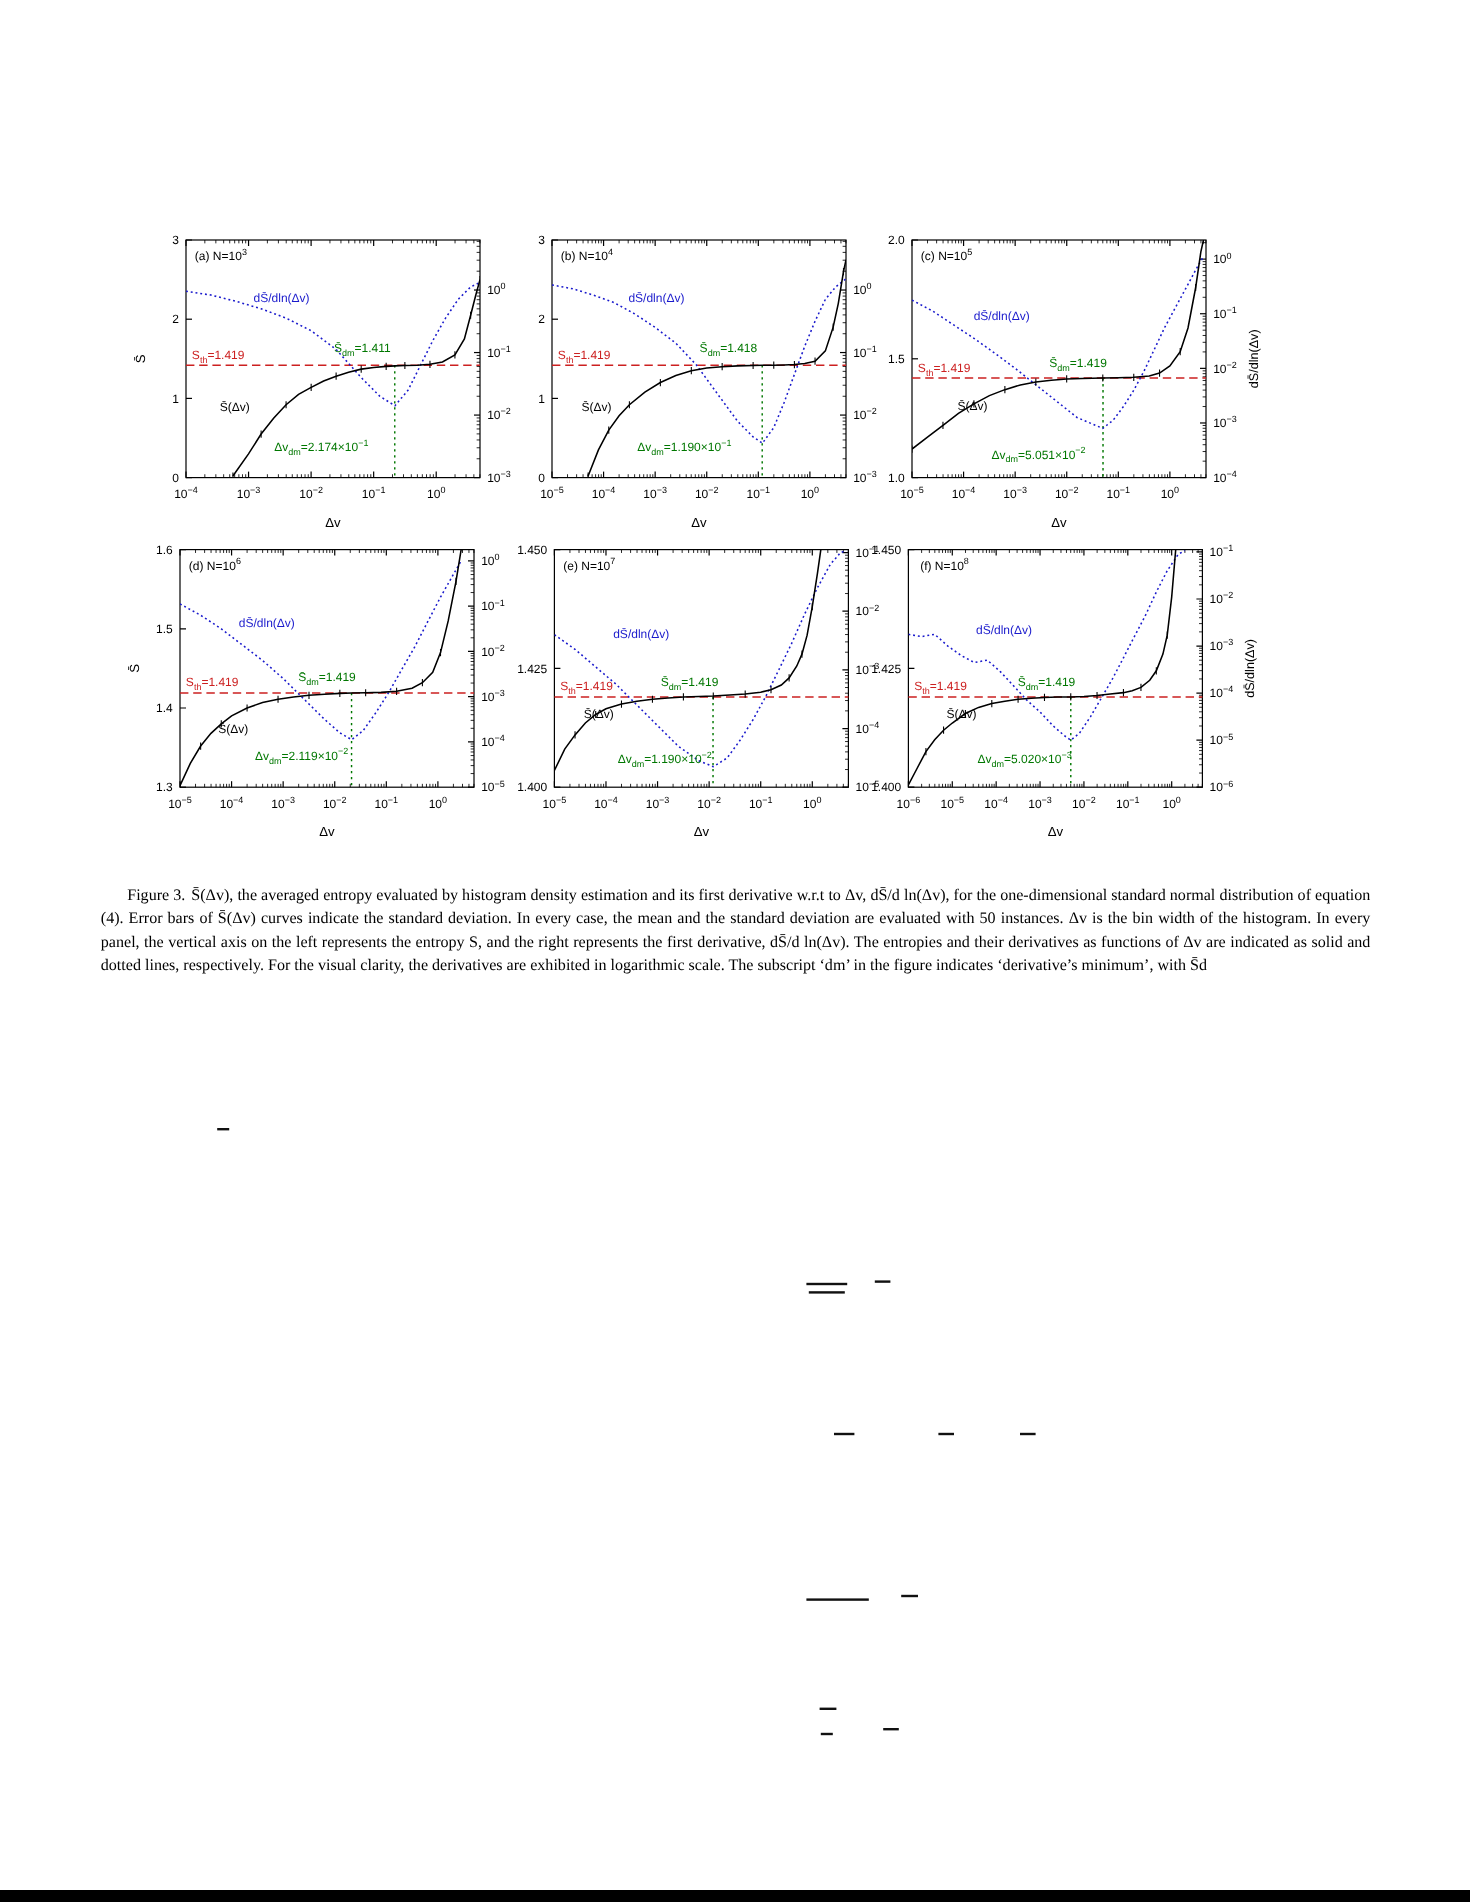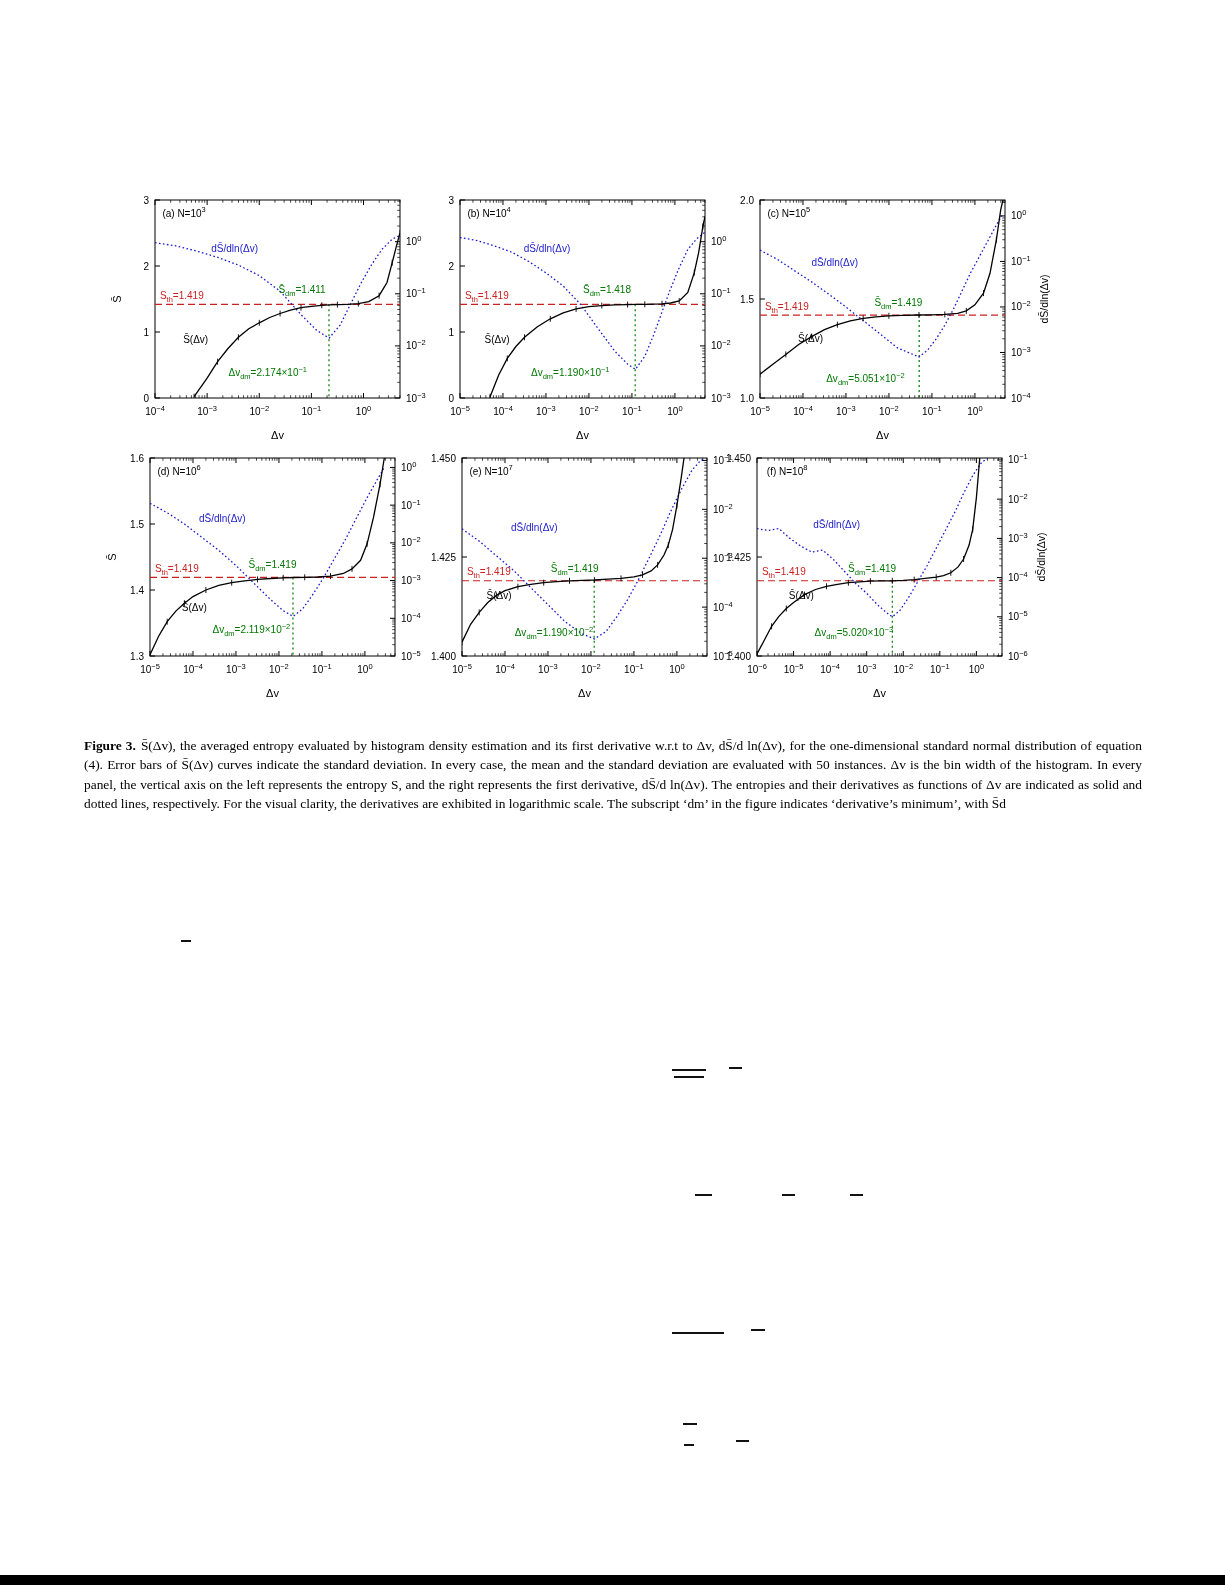--- a/index.html
+++ b/index.html
@@ -3,21 +3,21 @@
 <meta charset="utf-8">
 <style>
   html,body{margin:0;padding:0;background:#e8e8e8;}
   .page{position:relative;width:1225px;height:1585px;background:#ffffff;overflow:hidden;
         font-family:"Liberation Serif", serif;}
   .figure{position:absolute;left:0;top:0;width:1225px;height:720px;}
   .panel{position:absolute;}
   .panel svg text{fill:#000;}
   .caption{position:absolute;left:84px;top:736px;width:1058px;font-size:13.4px;
            line-height:1.45;text-align:justify;color:#000;}
-  .cap-label{font-weight:bold;margin-right:5px;}
+  .cap-label{font-weight:normal;margin-right:5px;margin-left:22px;}
   .mark{position:absolute;background:#111;}
   .bottom-bar{position:absolute;left:0;bottom:0;width:1225px;height:10px;background:#000;}
 </style>
 </head>
 <body>
 
 <div class="page">
   <div class="figure">
       <div class="panel" style="left: 105px; top: 190px;"><svg width="345" height="262" xmlns="http://www.w3.org/2000/svg" font-family="'Liberation Sans', sans-serif">
           <rect x="50" y="10" width="245" height="198" fill="none" stroke="#000" stroke-width="1"></rect>

